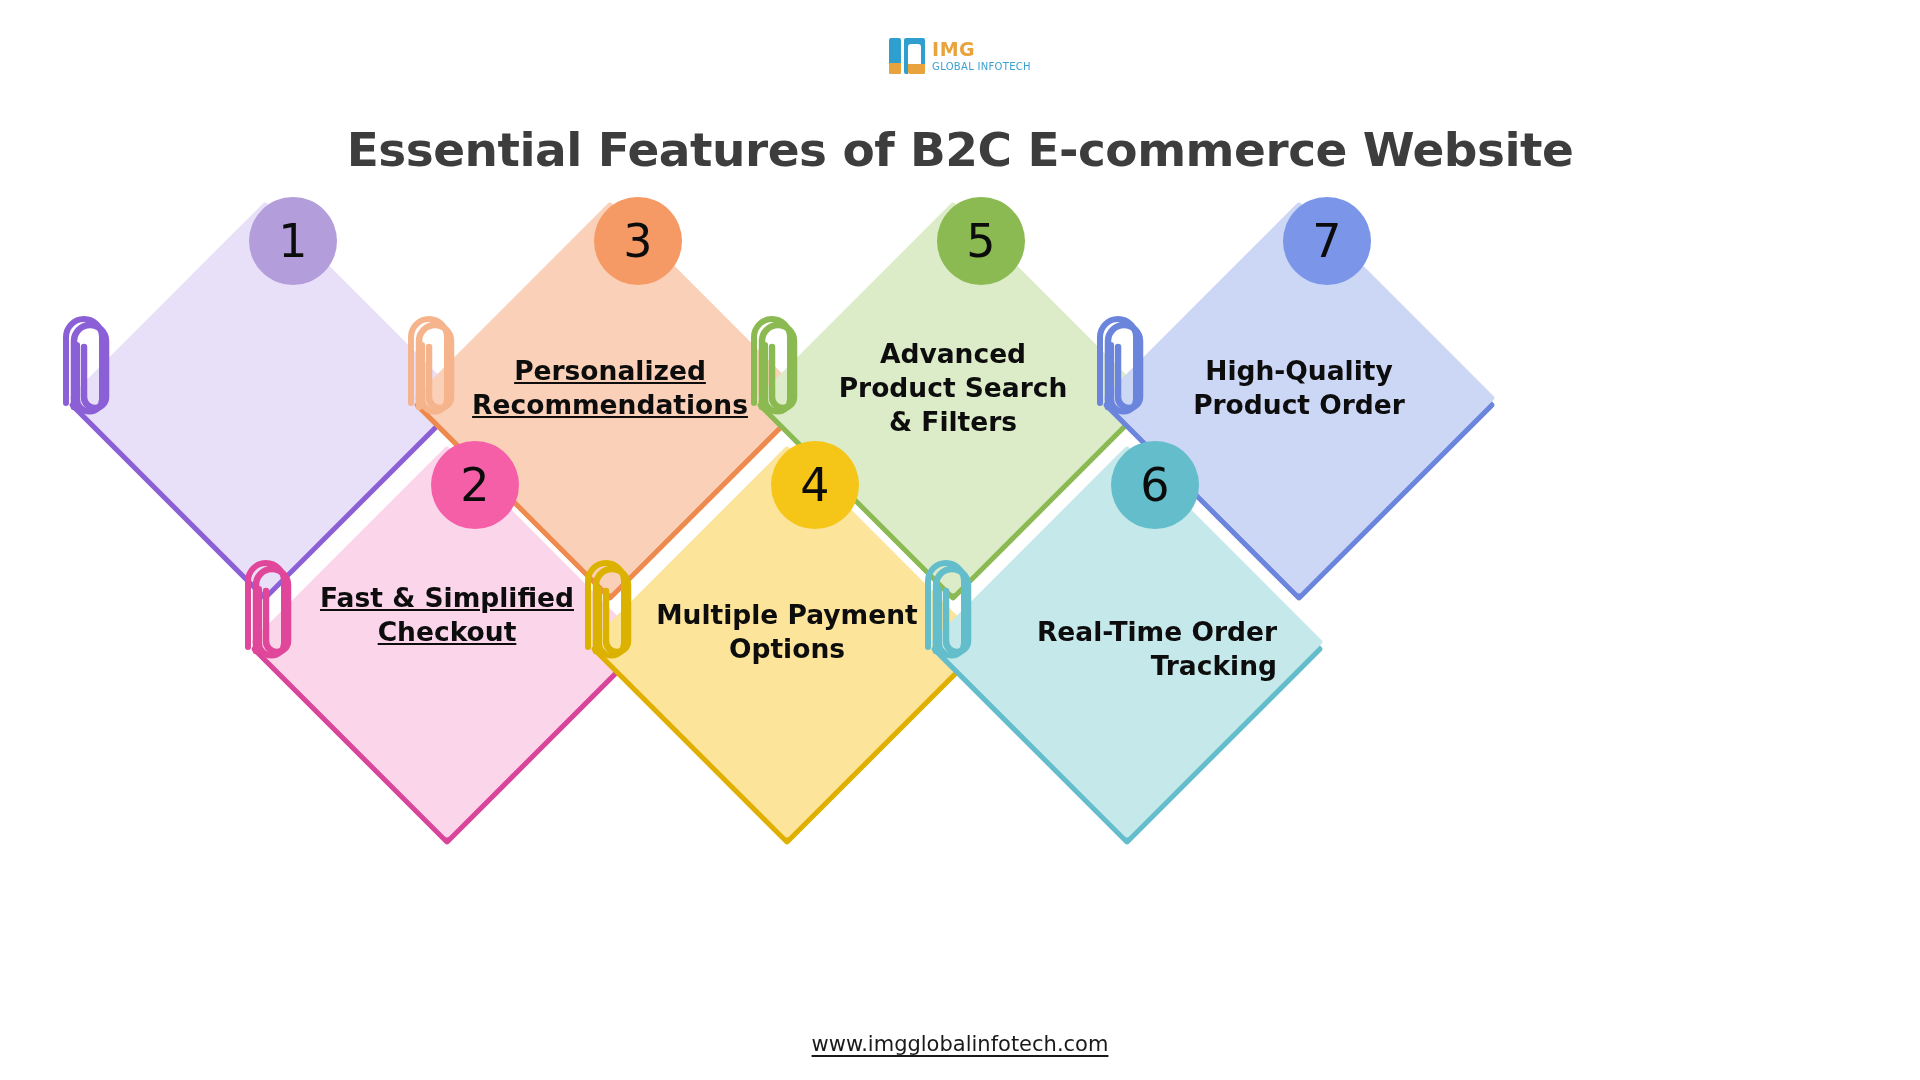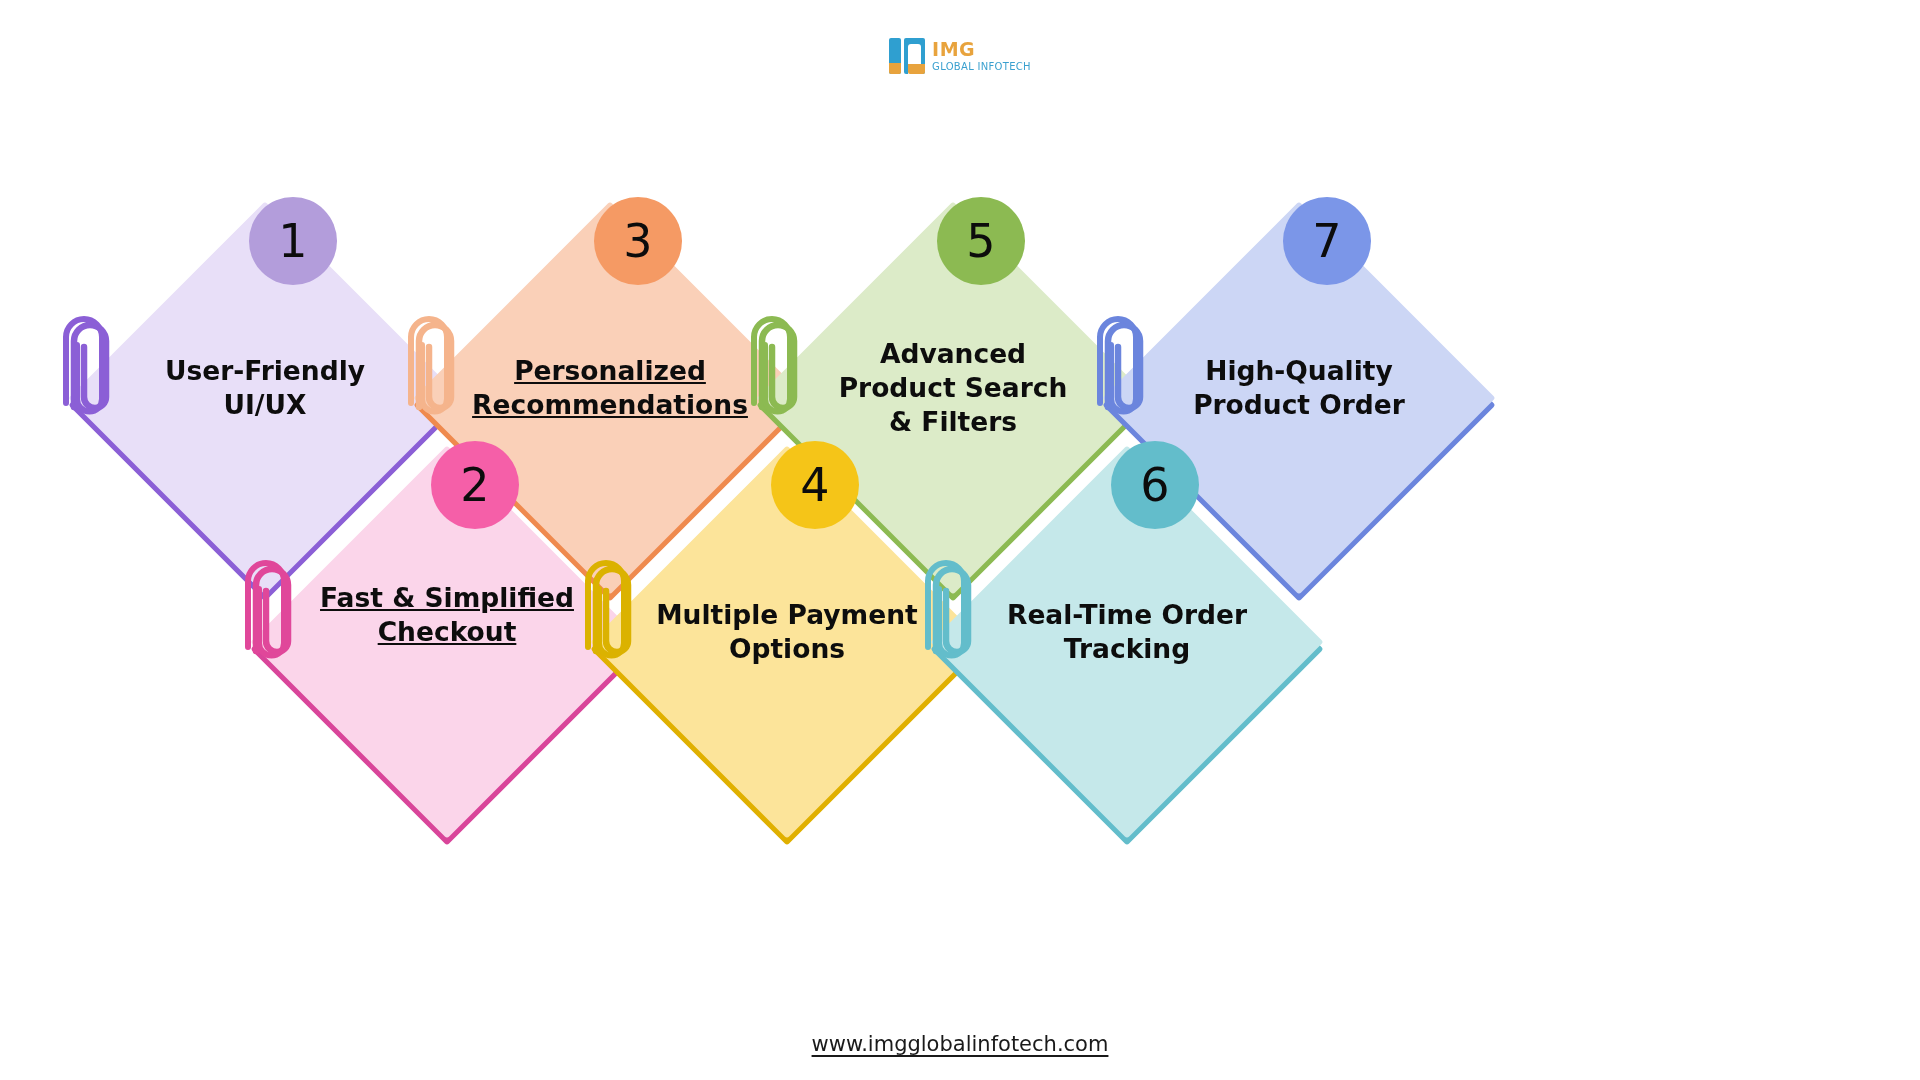--- a/index.html
+++ b/index.html
@@ -111,38 +111,37 @@
     <div class="logo-mark">
       <div class="lm-bar"></div>
       <div class="lm-block"></div>
     </div>
     <div class="logo-text">
       <span class="logo-img">IMG</span>
       <span class="logo-sub">GLOBAL INFOTECH</span>
     </div>
   </div>
 
+  <h1 class="title">Essential Features of B2C E-commerce Website</h1>
 
   <div id="cards-layer">
       <div class="card" style="left: 126px; top: 259px; width: 278px; height: 278px;">
         <div class="diamond">
           <div class="diamond-edge" style="background: rgb(139, 95, 214); transform: translate(5px, 5px);"></div>
           <div class="diamond-face" style="background: rgb(232, 223, 248);"></div>
         </div>
         <div class="num-circle" style="background: rgb(179, 157, 219); left: 123px; top: -61.5757px;">
           <span>1</span>
         </div>
         <div class="clip" style="left: -72px; top: 52px;">
   <svg width="64" height="120" viewBox="0 0 64 120" fill="none" xmlns="http://www.w3.org/2000/svg">
     <path d="M20 96 V30 a16 16 0 0 1 32 0 V86 a11 11 0 0 1 -22 0 V36" stroke="#8b5fd6" stroke-width="6.5" stroke-linecap="round" fill="none"></path>
     <path d="M30 36 V86 a11 11 0 0 0 22 0 V30" stroke="#8b5fd6" stroke-width="6.5" stroke-linecap="round" fill="none" opacity="0"></path>
     <path d="M12 92 V26 a18 18 0 0 1 36 0 V88 a12.5 12.5 0 0 1 -25 0 V34" stroke="#8b5fd6" stroke-width="6" stroke-linecap="round" fill="none"></path>
   </svg></div>
-        <div class="card-label" style="left: -11px; top: 95px;">User-Friendly
-UI/UX</div>
       </div>
       <div class="card" style="left: 308px; top: 503px; width: 278px; height: 278px;">
         <div class="diamond">
           <div class="diamond-edge" style="background: rgb(217, 69, 154); transform: translate(5px, 5px);"></div>
           <div class="diamond-face" style="background: rgb(251, 213, 234);"></div>
         </div>
         <div class="num-circle" style="background: rgb(245, 95, 168); left: 123px; top: -61.5757px;">
           <span>2</span>
         </div>
         <div class="clip" style="left: -72px; top: 52px;">
@@ -213,21 +212,21 @@
         </div>
         <div class="num-circle" style="background: rgb(99, 189, 203); left: 123px; top: -61.5757px;">
           <span>6</span>
         </div>
         <div class="clip" style="left: -72px; top: 52px;">
   <svg width="64" height="120" viewBox="0 0 64 120" fill="none" xmlns="http://www.w3.org/2000/svg">
     <path d="M20 96 V30 a16 16 0 0 1 32 0 V86 a11 11 0 0 1 -22 0 V36" stroke="#63bdcb" stroke-width="6.5" stroke-linecap="round" fill="none"></path>
     <path d="M30 36 V86 a11 11 0 0 0 22 0 V30" stroke="#63bdcb" stroke-width="6.5" stroke-linecap="round" fill="none" opacity="0"></path>
     <path d="M12 92 V26 a18 18 0 0 1 36 0 V88 a12.5 12.5 0 0 1 -25 0 V34" stroke="#63bdcb" stroke-width="6" stroke-linecap="round" fill="none"></path>
   </svg></div>
-        <div class="card-label" style="left: -11px; top: 95px;">Real-Time Order
+        <div class="card-label" style="left: -11px; top: 112px; text-align: right;">Real-Time Order
 Tracking</div>
       </div>
       <div class="card" style="left: 1160px; top: 259px; width: 278px; height: 278px;">
         <div class="diamond">
           <div class="diamond-edge" style="background: rgb(107, 133, 221); transform: translate(5px, 5px);"></div>
           <div class="diamond-face" style="background: rgb(204, 214, 245);"></div>
         </div>
         <div class="num-circle" style="background: rgb(123, 150, 232); left: 123px; top: -61.5757px;">
           <span>7</span>
         </div>

